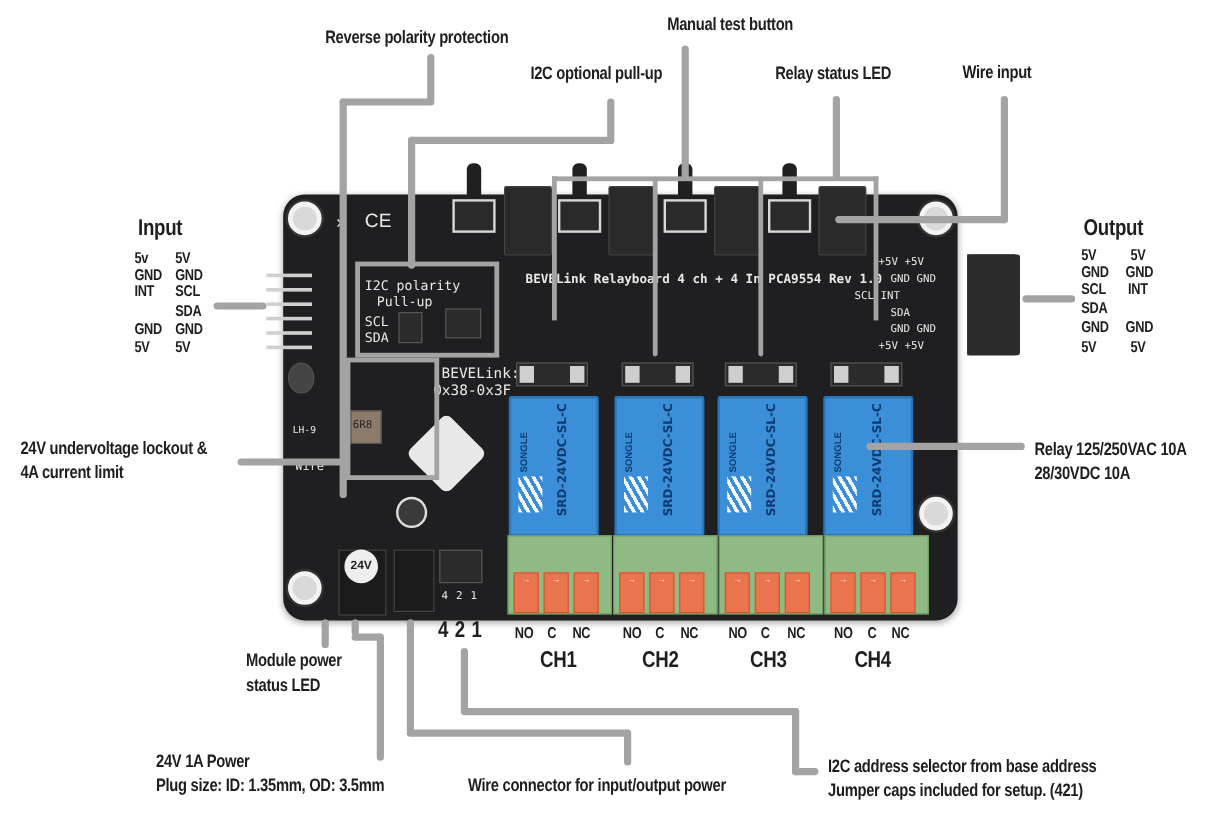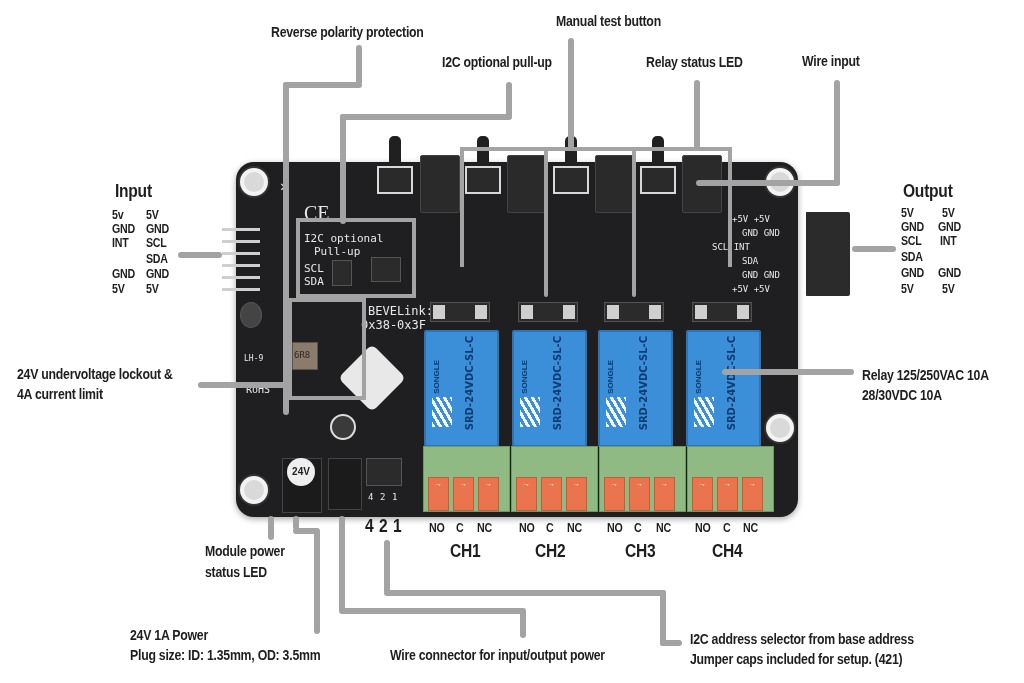--- a/index.html
+++ b/index.html
@@ -32,39 +32,40 @@
 </head>
 <body>
 
 <div class="pcb">
 
   <div class="hole" style="left:4px; top:6px;"></div>
   <div class="hole" style="left:530px; top:6px;"></div>
   <div class="hole" style="left:4px; top:314px;"></div>
   <div class="hole" style="left:530px; top:252px;"></div>
 
-  <div class="silk" style="left:68px; top:14px; font-size:20px; font-family:Liberation Serif, serif;margin-top:26px;">CE</div>
+  <div class="silk" style="left:68px; top:14px; font-size:16px; font-family:Liberation Sans, sans-serif;">CE</div>
   <div class="silk" style="left:44px; top:16px; font-size:14px;">✕</div>
 
-  <div class="silk" style="left:68px; top:70px; font-size:11px;">I2C optional</div>
+  <div class="silk" style="left:68px; top:70px; font-size:11px;">I2C polarity</div>
   <div class="silk" style="left:78px; top:83px; font-size:11px;">Pull-up</div>
   <div class="silk" style="left:68px; top:100px; font-size:11px;">SCL</div>
   <div class="silk" style="left:68px; top:113px; font-size:11px;">SDA</div>
   <div class="chip" style="left:96px; top:98px; width:20px; height:26px;"></div>
   <div class="chip" style="left:135px; top:95px; width:30px; height:25px;"></div>
 
   <div class="silk" style="left:132px; top:142px; font-size:12px;">BEVELink:</div>
   <div class="silk" style="left:125px; top:156px; font-size:12px;">0x38-0x3F</div>
 
+  <div class="silk" style="left:202px; top:65px; font-size:10.5px; font-weight:bold;">BEVELink Relayboard 4 ch + 4 In PCA9554 Rev 1.0</div>
 
   <div class="chip" style="left:4px; top:140px; width:22px; height:26px; border-radius:50%; background:#444;"></div>
   <div class="chip" style="left:56px; top:180px; width:26px; height:28px; background:#8c7a6a;"></div>
   <div class="silk" style="left:58px; top:188px; color:#2a2a2a; font-size:9px;">6R8</div>
   <div class="silk" style="left:8px; top:192px; font-size:8px;">LH-9</div>
-  <div class="silk" style="left:10px; top:222px; font-size:10px;">RoHS</div>
+  <div class="silk" style="left:10px; top:222px; font-size:10px;">Wire</div>
   <div class="chip" style="left:94px; top:252px; width:26px; height:26px; border-radius:50%; background:#3a3a3a; border:2px solid #ddd;"></div>
 
   <div style="position:absolute; left:112px; top:192px; width:48px; height:48px; background:#e8e8e8; transform:rotate(45deg); border-radius:6px;"></div>
 
   <div class="jack" style="left:46px; top:296px; width:40px; height:55px;"></div>
   <div style="position:absolute; left:51px; top:296px; width:28px; height:28px; border-radius:50%; background:#eee; color:#222; font-size:10px; font-weight:bold; text-align:center; line-height:28px;">24V</div>
   <div class="jack" style="left:92px; top:296px; width:34px; height:52px;"></div>
 
   <div class="chip" style="left:130px; top:296px; width:36px; height:28px;"></div>
   <div class="silk" style="left:132px; top:330px; font-size:9px;">4</div>

